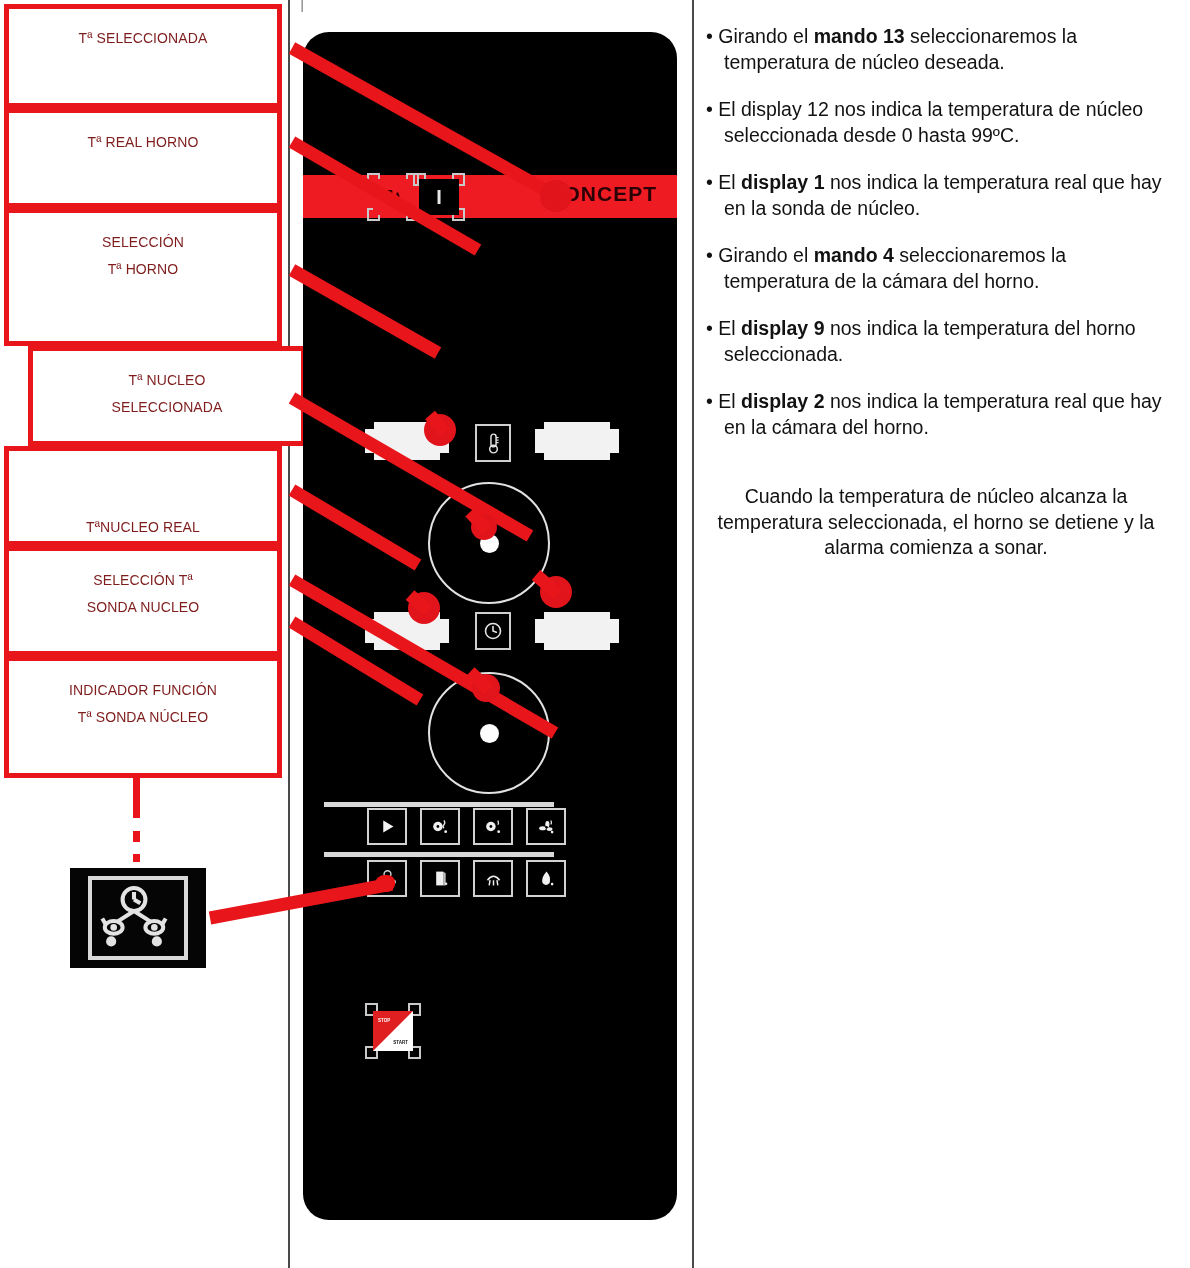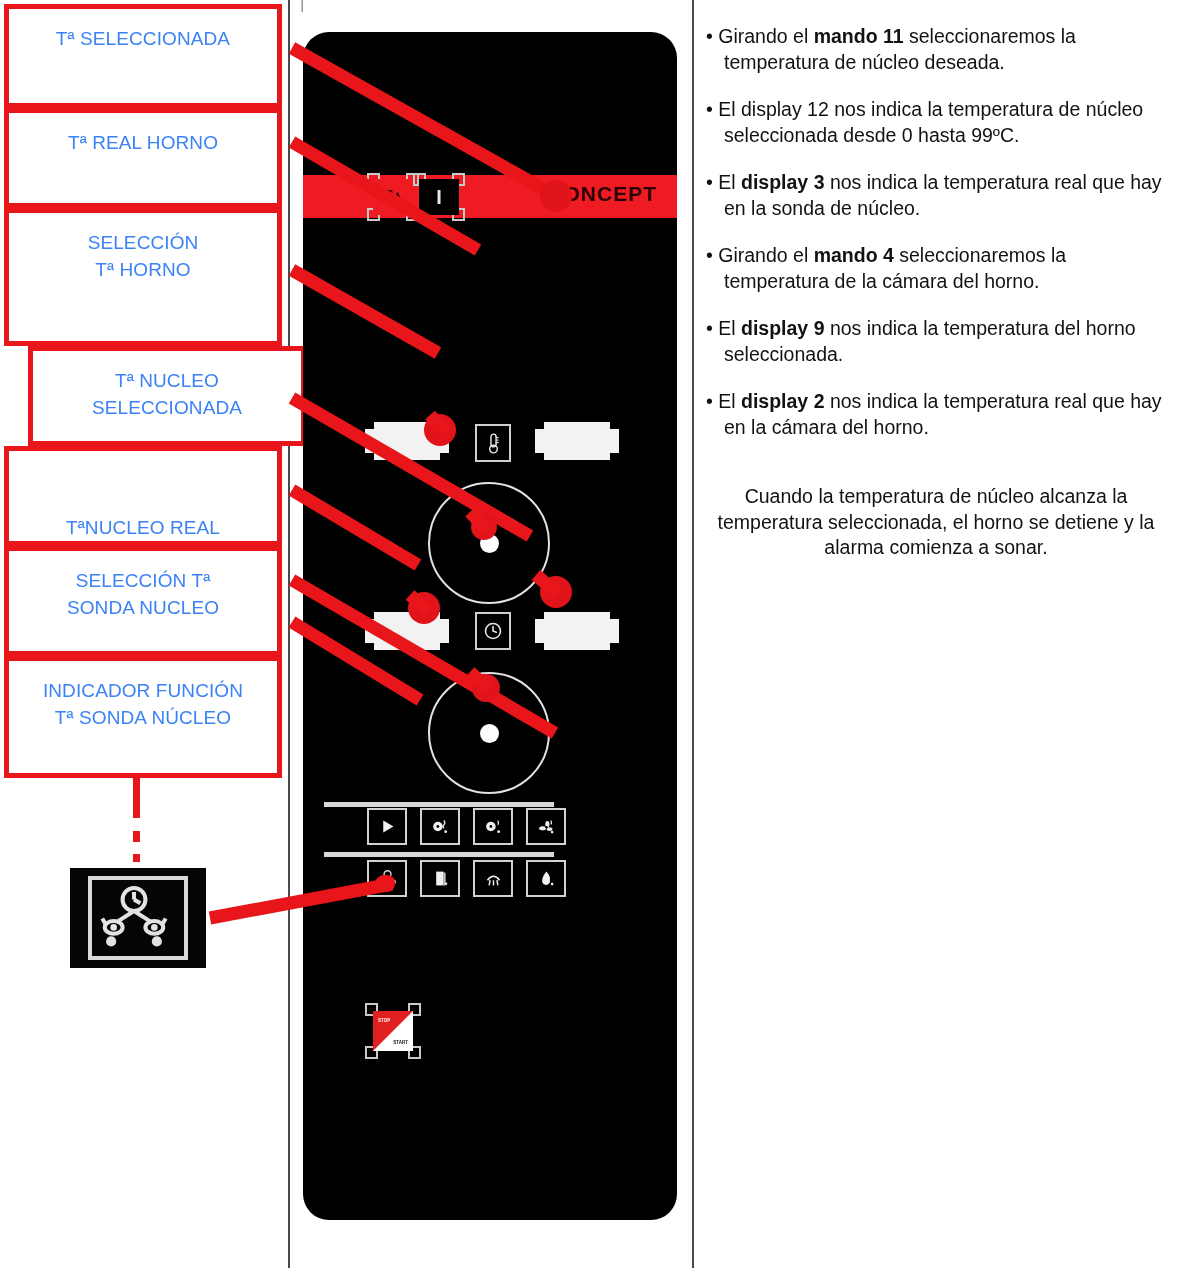--- a/index.html
+++ b/index.html
@@ -41,23 +41,23 @@
     width:278px;
     box-sizing:border-box;
     border:5px solid #e8161a;
     background:#ffffff;
     display:flex;
     align-items:flex-start;
     justify-content:center;
     padding-top:16px;
   }
   .label-box .txt{
-    font-size:19px;
+    font-size:14px;
     line-height:27px;
-    color:#3b82f6;
+    color:#7f1d1d;
     text-align:center;
     letter-spacing:.1px;
     white-space:pre-line;
   }
 
   
   #dash-connector{
     position:absolute;
     left:133px;
     top:778px;
@@ -491,22 +491,22 @@
       <line x1="470" y1="512" x2="487" y2="530"></line>
       <line x1="410" y1="595" x2="428" y2="611"></line>
       <line x1="470" y1="672" x2="489" y2="690"></line>
       <line x1="536" y1="575" x2="558" y2="594"></line>
     </g>
 
     <line x1="210" y1="918" x2="392" y2="884" stroke="#e8161a" stroke-width="13"></line>
   </svg>
 
   <div id="text-column">
-      <p class="bullet"><span>•  </span><span>Girando el </span><b>mando 11</b><span> seleccionaremos la temperatura de núcleo deseada.</span></p>
+      <p class="bullet"><span>•  </span><span>Girando el </span><b>mando 13</b><span> seleccionaremos la temperatura de núcleo deseada.</span></p>
       <p class="bullet"><span>•  </span><span>El display 12 nos indica la temperatura de núcleo seleccionada desde 0 hasta 99ºC.</span></p>
-      <p class="bullet"><span>•  </span><span>El </span><b>display 3</b><span>  nos indica la temperatura real que hay en la sonda de núcleo.</span></p>
+      <p class="bullet"><span>•  </span><span>El </span><b>display 1</b><span>  nos indica la temperatura real que hay en la sonda de núcleo.</span></p>
       <p class="bullet"><span>•  </span><span>Girando el </span><b>mando 4</b><span> seleccionaremos la temperatura de la cámara del horno.</span></p>
       <p class="bullet"><span>•  </span><span>El </span><b>display 9</b><span> nos indica la temperatura del horno seleccionada.</span></p>
       <p class="bullet"><span>•  </span><span>El </span><b>display 2</b><span> nos indica la temperatura real que hay en la cámara del horno.</span></p>
       <p class="plain"><span>Cuando la temperatura de núcleo alcanza la temperatura seleccionada, el horno se detiene y la alarma comienza a sonar.</span></p>
     </div>
 
 </div>
 
 </body></html>

